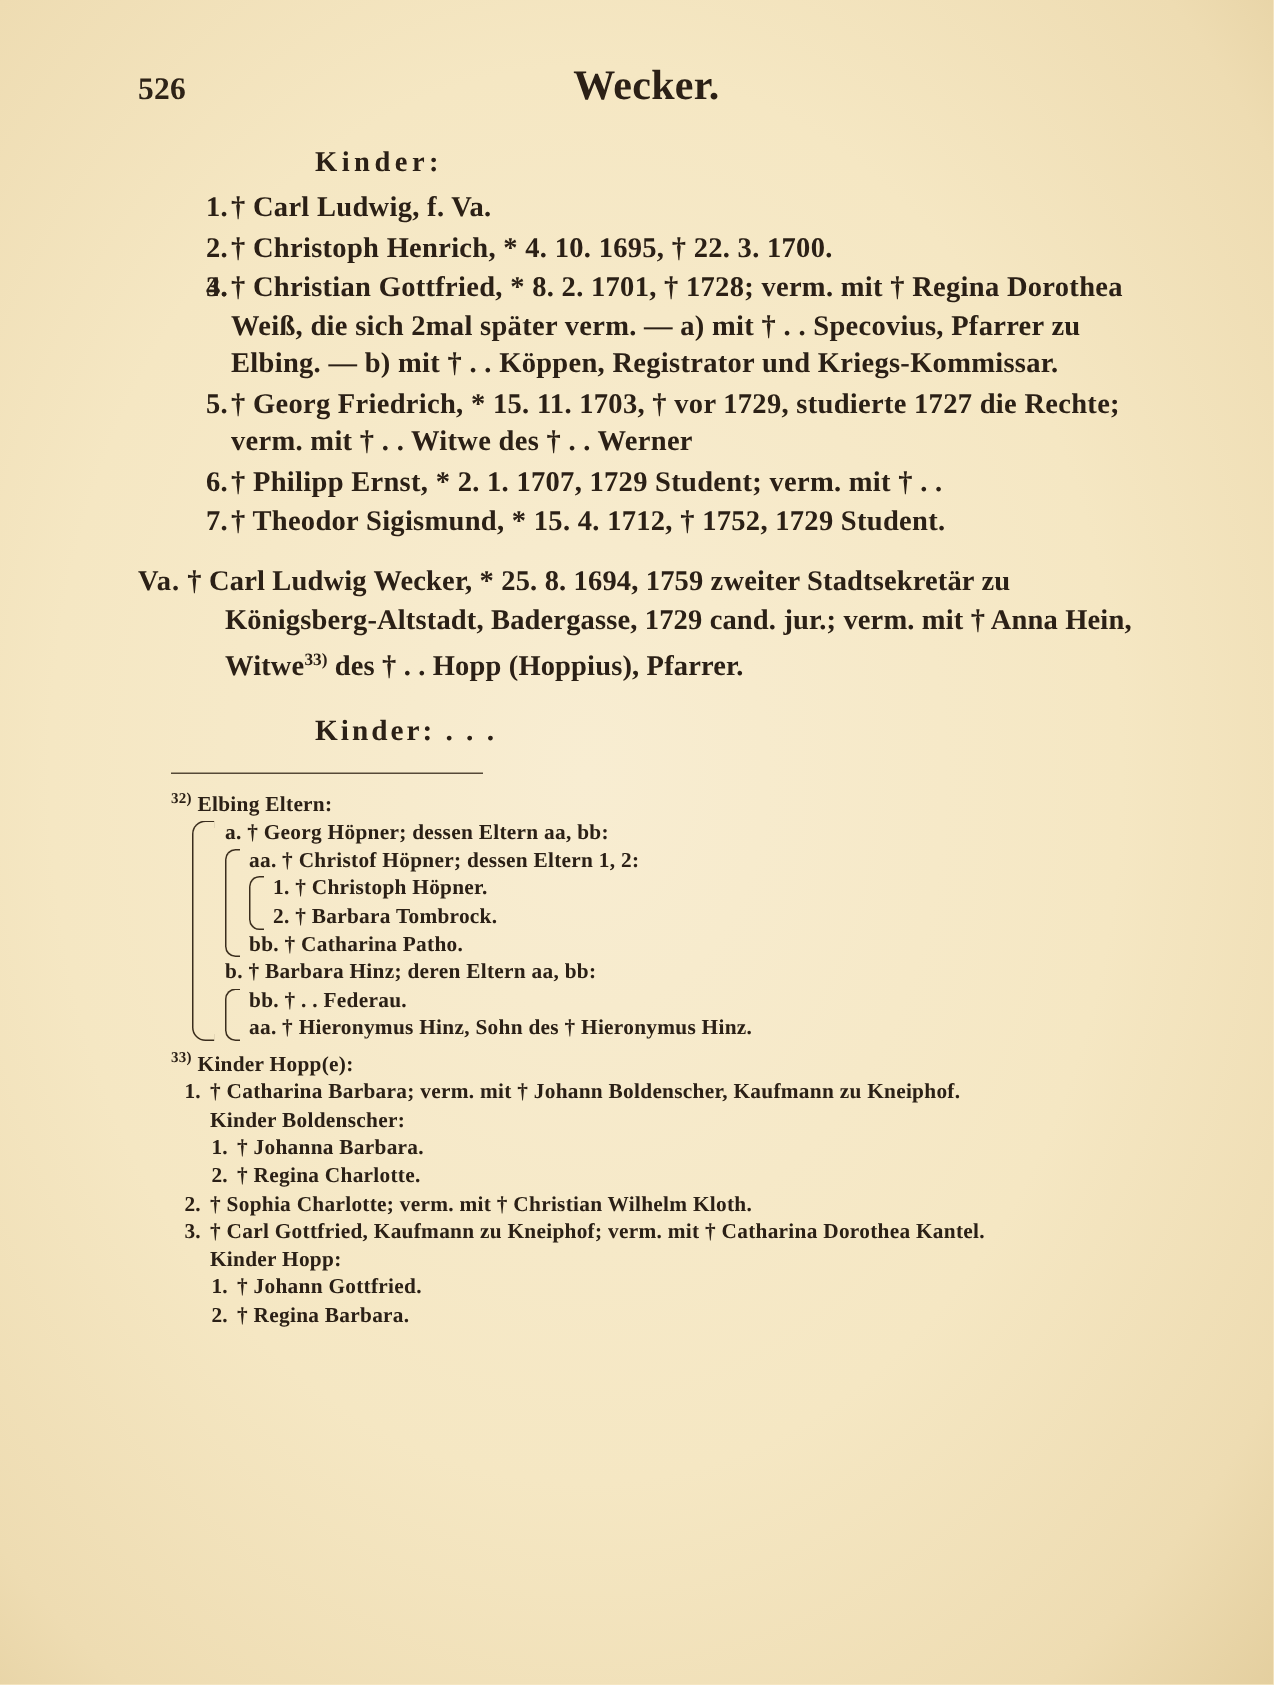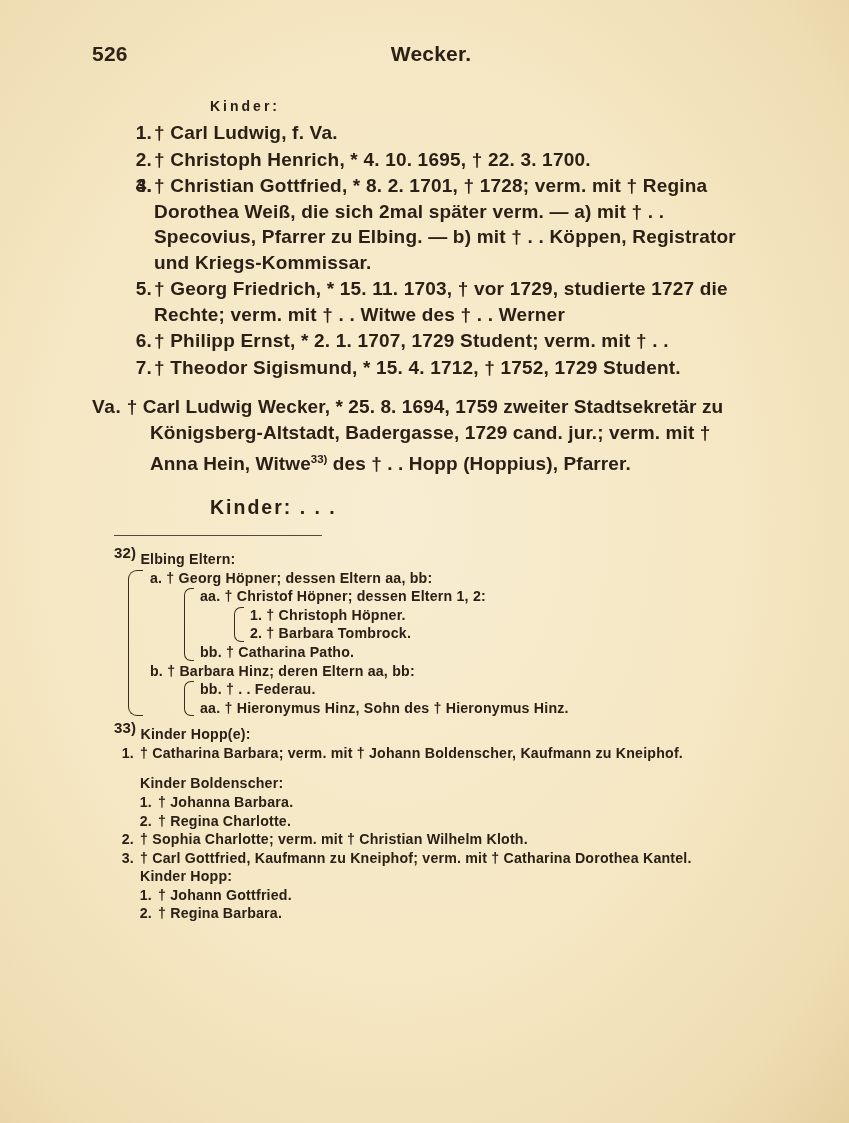--- a/index.html
+++ b/index.html
@@ -44,33 +44,33 @@
   .folio {
     font-family: "DejaVu Serif", serif;
     font-size: 21px;
     letter-spacing: 0.5px;
     color: #2e2317;
     width: 120px;
   }
   .running-title {
     flex: 1;
     text-align: center;
-    font-size: 21px;
+    font-size: 28px;
     letter-spacing: 0.5px;
     padding-right: 110px;
     font-weight: 600;
   }
   
   .fr {
-    font-family: Liberation Sans, sans-serif;
+    font-family: Liberation Serif, serif;
     font-weight: 600;
     letter-spacing: 0.2px;
   }
   .subhead {
-    font-size: 14px;
+    font-size: 19px;
     letter-spacing: 2px;
     margin: 0 0 6px 118px;
     font-weight: 600;
   }
   
   ol.kinder {
     list-style: none;
     margin: 0 0 4px 0;
     padding: 0;
   }
@@ -124,21 +124,21 @@
     line-height: 18.6px;
     margin-left: 22px;
     letter-spacing: 0.1px;
   }
   .fn-block { margin-bottom: 2px; }
   .fn-head {
     padding-left: 16px;
     text-indent: -16px;
   }
   .fn-head sup {
-    font-size: 15px;
+    font-size: 10px;
     vertical-align: super;
   }
   .fn-list {
     list-style: none;
     margin: 0;
     padding: 0;
   }
   .fn-list li {
     position: relative;
     padding-left: 26px;
@@ -147,21 +147,20 @@
     position: absolute;
     left: 0;
     width: 20px;
     text-align: right;
   }
   .fn-list li.cont { padding-left: 44px; }
   .center-sub {
     text-align: left;
     padding-left: 92px;
     letter-spacing: 1.2px;
-    margin-top: 12px;
   }
   .center-sub2 {
     text-align: left;
     padding-left: 104px;
     letter-spacing: 1.2px;
   }
   
   .brace-group {
     position: relative;
     margin-left: 14px;
@@ -172,21 +171,20 @@
     left: 0;
     top: 1px;
     bottom: 1px;
     width: 14px;
     border: 1.6px solid #3a2d1d;
     border-right: none;
     border-radius: 9px 0 0 9px;
   }
   .sub-brace {
     position: relative;
-    margin-left: 34px;
     padding-left: 16px;
   }
   .sub-brace > .small-brace {
     position: absolute;
     left: 0;
     top: 1px;
     bottom: 1px;
     width: 9px;
     border: 1.4px solid #3a2d1d;
     border-right: none;

